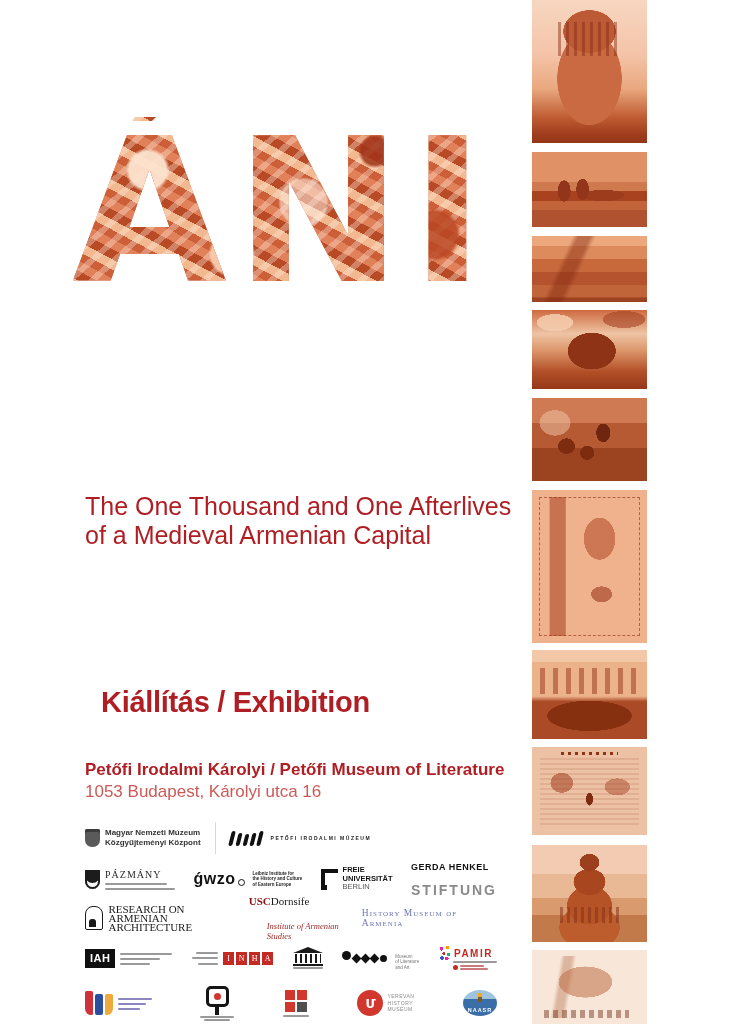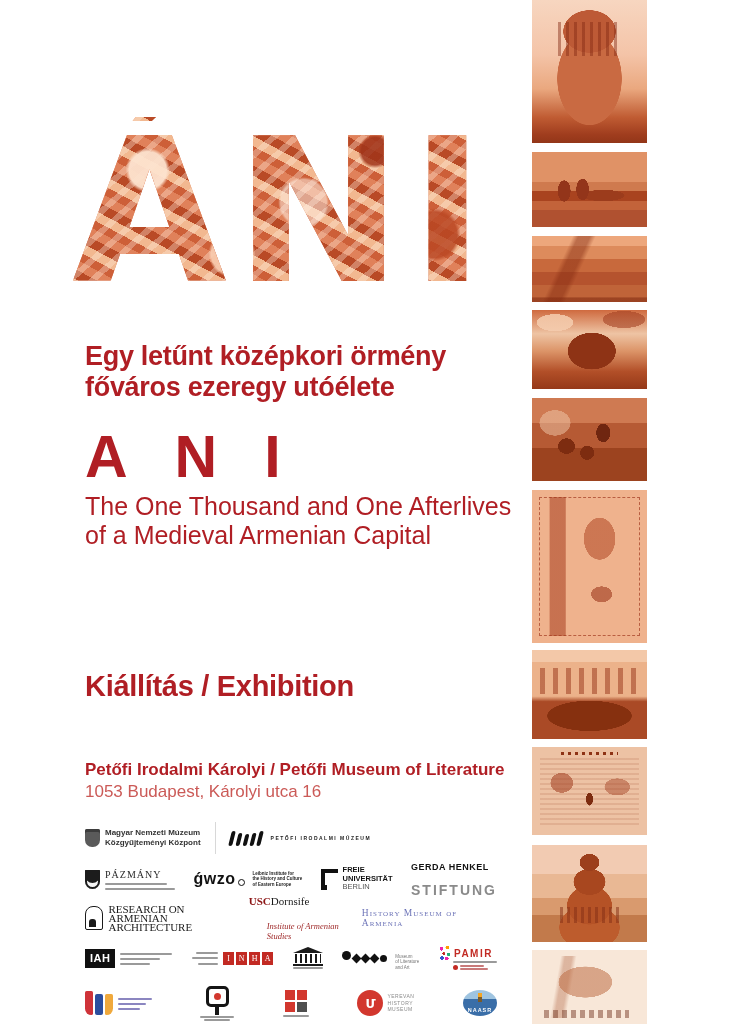--- a/index.html
+++ b/index.html
@@ -25,21 +25,21 @@
     -webkit-text-fill-color:transparent;
   }
 
   
   .hu-sub{position:absolute;left:85px;top:341px;margin:0;color:#b01e24;
           font-size:27px;font-weight:bold;line-height:31px;letter-spacing:-.3px;}
   .ani-red{position:absolute;left:85px;top:428px;margin:0;color:#b01e24;
            font-size:59px;font-weight:bold;letter-spacing:47px;line-height:1;}
   .en-sub{position:absolute;left:85px;top:492px;margin:0;color:#b01e24;
           font-size:25px;font-weight:normal;line-height:29px;}
-  .event{position:absolute;left:85px;top:668px;margin:0;color:#b01e24;
+  .event{position:absolute;left:85px;top:668px;margin:16px;color:#b01e24;
          font-size:29px;font-weight:bold;line-height:36px;letter-spacing:-.3px;}
   .dates{position:absolute;left:85px;top:705px;margin:0;color:#b22028;
          font-size:29px;font-weight:bold;line-height:36px;letter-spacing:.2px;}
   .venue{position:absolute;left:85px;top:760px;margin:0;color:#b01e24;
          font-size:17px;font-weight:bold;line-height:20px;}
   .address{position:absolute;left:85px;top:782px;margin:0;color:#cb5a57;
            font-size:17px;font-weight:normal;line-height:20px;}
 
   
   .logos{position:absolute;left:85px;top:818px;width:412px;}
@@ -213,26 +213,21 @@
       repeating-linear-gradient(90deg, rgba(120,60,40,.5) 0 5px, transparent 5px 9px),
       linear-gradient(transparent 0 4px, rgba(120,60,40,.0) 4px);background-size:100% 3px;background-repeat:repeat-y;background-position:0 0,0 5px;}
 </style>
 </head>
 <body>
 
 <div class="poster">
 
   <h1 class="ani-title">ÁNI</h1>
 
-  <p class="hu-sub">
-    <span>Egy letűnt középkori örmény</span><br>
-    <span>főváros ezeregy utóélete</span>
-  </p>
-
-  <p class="ani-red">ANI</p>
+
 
   <p class="en-sub">
     <span>The One Thousand and One Afterlives</span><br>
     <span>of a Medieval Armenian Capital</span>
   </p>
 
   <p class="event">Kiállítás / Exhibition</p>
   <p class="venue">Petőfi Irodalmi Károlyi / Petőfi Museum of Literature</p>
   <p class="address">1053 Budapest, Károlyi utca 16</p>
 

